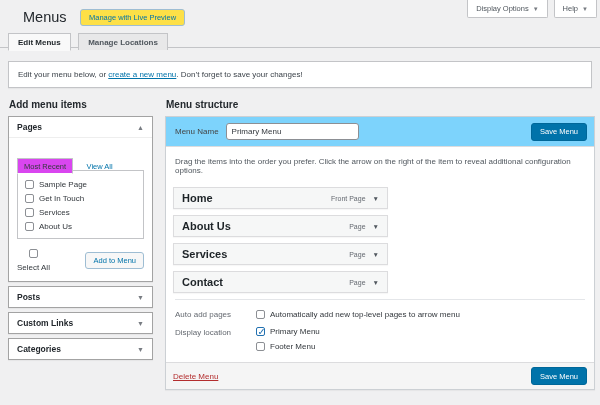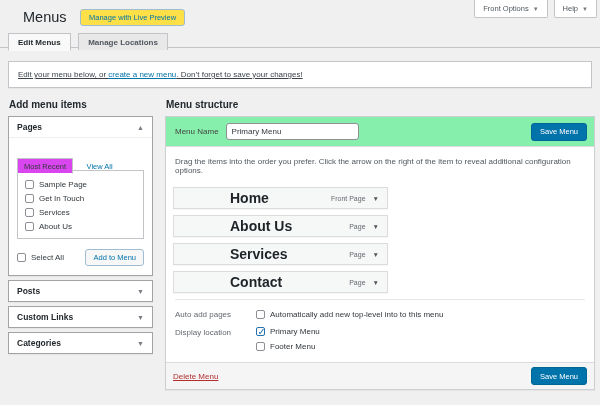--- a/index.html
+++ b/index.html
@@ -58,21 +58,21 @@
     background: #f9f9f9; color: #1d2327;
     border-bottom: 1px solid #f9f9f9;
   }
 
   
   .notice {
     margin: 13px 8px 0;
     background: #fff; border: 1px solid #c3c4c7;
     box-shadow: 0 1px 1px rgba(0,0,0,.04);
     padding: 8px 9px;
-    font-size: 8px; color: #3c434a; text-decoration: underline;
+    font-size: 8px; color: #3c434a;
   }
   .notice a { color: #0073aa; text-decoration: underline; }
 
   
   .columns { display: flex; gap: 12px; padding: 11px 5px 0 8px; align-items: flex-start; }
   .left-col { width: 145px; flex: none; }
   .right-col { flex: 1; }
   .col-heading { font-size: 10px; font-weight: bold; color: #23282d; margin: 0 0 6px 1px; }
 
   .metabox {
@@ -108,32 +108,32 @@
     background: #fff; position: relative; cursor: pointer;
   }
   .checkbox.checked { border-color: #2271b1; }
   .checkbox.checked::after {
     content: "\2713";
     position: absolute; top: -2.5px; left: 0.5px;
     font-size: 9.5px; font-weight: bold; color: #2271b1;
   }
 
   .button-controls { display: flex; justify-content: space-between; align-items: center; margin-top: 10px; }
-  .select-all { display: flex; align-items: center; gap: 5px; font-size: 8px; color: #32373c; }
+  .select-all { display: flex; align-items: center; gap: 5px; font-size: 8px; color: #32373c; flex-direction: column; }
   .btn-secondary {
     background: #f7f7f7; border: 1px solid #9ebdd3; border-radius: 3px;
     color: #0073aa; font-size: 7.5px; padding: 3px 7px; cursor: pointer;
     font-family: inherit;
   }
 
   
   .panel { background: #fff; border: 1px solid #ccd0d4; box-shadow: 0 1px 1px rgba(0,0,0,.04); }
   .name-bar {
     height: 30px; display: flex; align-items: center;
-    padding: 0 7px; background: #86efac; border-bottom: 1px solid #dcdcde;
+    padding: 0 7px; background: #7dd3fc; border-bottom: 1px solid #dcdcde;
   }
   .name-bar label { font-size: 8px; color: #444; margin: 0 7px 0 2px; }
   .name-input {
     width: 133px; height: 17px;
     border: 1px solid #8c8f94; border-radius: 3px;
     font-size: 8px; color: #32373c; padding: 0 5px;
     font-family: inherit; background: #fff;
   }
   .btn-primary {
     background: #0073aa; border: 1px solid #006799; border-radius: 3px;
@@ -145,21 +145,21 @@
   .drag-hint { padding: 10px 9px 0; font-size: 8px; color: #50575e; }
 
   .menu-items { padding: 12px 0 0 7px; }
   .menu-item {
     width: 215px; height: 22px;
     background: #f6f7f7; border: 1px solid #dcdcde;
     display: flex; align-items: center;
     margin-bottom: 6px; box-shadow: 0 1px 1px rgba(0,0,0,.03);
     cursor: move;
   }
-  .mi-label { font-size: 14px; font-weight: bold; color: #1d2327; padding-left: 8px; margin-left: 48px; }
+  .mi-label { font-size: 11px; font-weight: bold; color: #1d2327; padding-left: 8px; }
   .mi-right { margin-left: auto; display: flex; align-items: center; gap: 7px; padding-right: 8px; }
   .mi-type { font-size: 7px; color: #646970; }
   .mi-arrow { font-size: 6.5px; color: #50575e; cursor: pointer; }
 
   .menu-settings { margin: 4px 9px 0; border-top: 1px solid #e4e6e9; padding-top: 9px; }
   .ms-heading { font-size: 10px; font-weight: bold; color: #23282d; margin-bottom: 9px; }
   .ms-row { display: flex; font-size: 8px; margin-bottom: 8px; }
   .ms-label { width: 81px; flex: none; color: #646970; padding-top: 1px; }
   .ms-option { display: flex; align-items: center; gap: 5px; color: #32373c; }
   .loc-stack { display: flex; flex-direction: column; gap: 6px; }
@@ -170,21 +170,21 @@
     display: flex; align-items: center; padding: 0 7px;
   }
   .delete-link { font-size: 8px; color: #b32d2e; text-decoration: underline; }
   .panel-footer .btn-primary { margin-left: auto; }
 </style>
 </head>
 <body>
 
 <div class="screen-meta">
   <div class="meta-btn">
-    <span>Front Options</span>
+    <span>Display Options</span>
     <span class="arrow">▼</span>
   </div>
   <div class="meta-btn">
     <span>Help</span>
     <span class="arrow">▼</span>
   </div>
 </div>
 
 <div class="page-header">
   <h1>Menus</h1>
@@ -308,21 +308,21 @@
           </span>
         </div>
       </div>
 
       <div class="menu-settings">
 
         <div class="ms-row">
           <span class="ms-label">Auto add pages</span>
           <span class="ms-option">
             <span class="checkbox"></span>
-            <span>Automatically add new top-level into to this menu</span>
+            <span>Automatically add new top-level pages to arrow menu</span>
           </span>
         </div>
 
         <div class="ms-row">
           <span class="ms-label">Display location</span>
           <span class="loc-stack">
             <span class="ms-option">
               <span class="checkbox checked"></span>
               <span>Primary Menu</span>
             </span>

